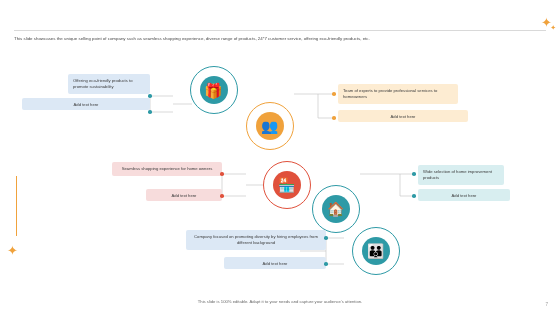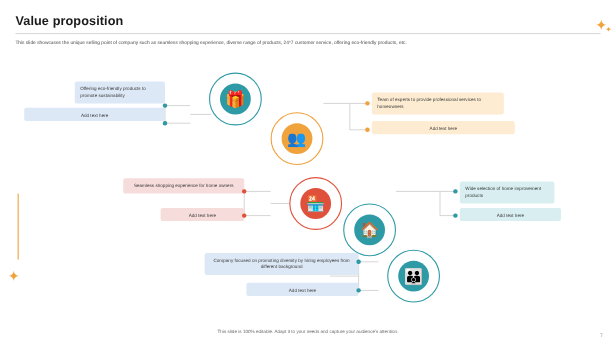--- a/index.html
+++ b/index.html
@@ -121,21 +121,20 @@
     position: absolute;
     width: 3.6px; height: 3.6px;
     border-radius: 50%;
   }
 </style>
 </head>
 <body>
 
 <div class="slide">
 
-  <div class="title">Value proposition</div>
   <div class="title-rule"></div>
   <div class="subtitle">This slide showcases the unique selling point of company such as seamless shopping experience, diverse range of products, 24*7 customer service, offering eco-friendly products, etc.</div>
 
   <div class="spark spark-tr">✦</div>
   <div class="spark spark-tr2">✦</div>
   <div class="spark spark-bl">✦</div>
   <div class="left-bar"></div>
 
   <div class="canvas">
 

